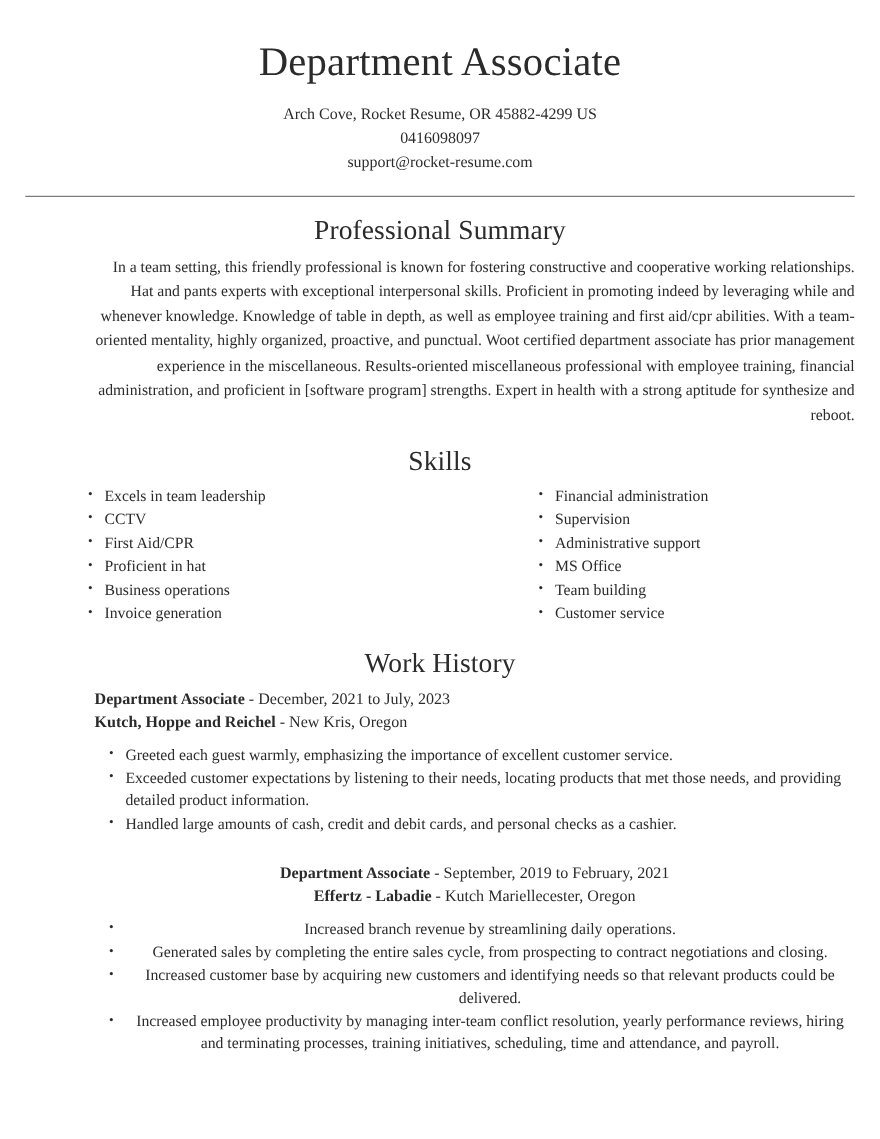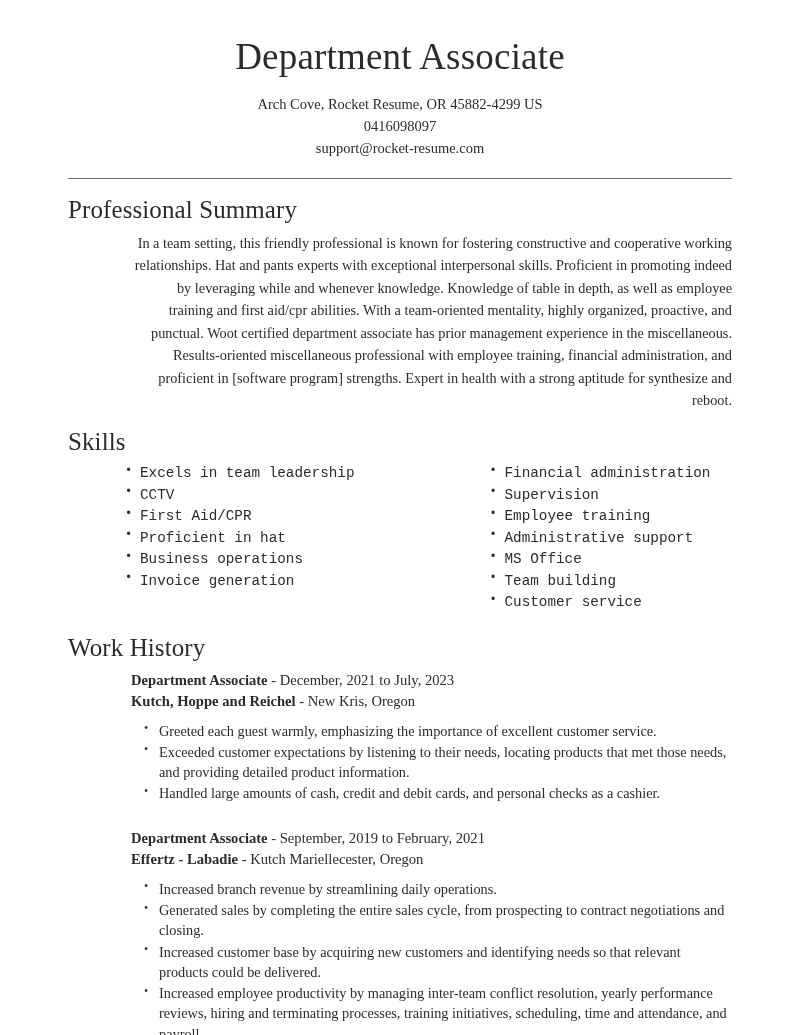--- a/index.html
+++ b/index.html
@@ -12,21 +12,21 @@
     height: 1035px;
     overflow: hidden;
     font-family: "Liberation Serif", "DejaVu Serif", serif;
     color: #2b2b2b;
     -webkit-font-smoothing: antialiased;
   }
   .page {
     width: 800px;
     height: 924px;
     box-sizing: border-box;
-    padding: 0 68px;
+    padding: 0 23px;
     position: relative;
   }
 
   
   .resume-header {
     padding-top: 36px;
     text-align: center;
   }
   .full-name {
     font-size: 37px;
@@ -48,35 +48,35 @@
   }
 
   
   .section { margin-top: 16px; }
   .section-title {
     font-size: 25px;
     font-weight: 400;
     line-height: 1.2;
     margin: 0 0 7px 0;
     letter-spacing: 0.1px;
+    text-align: center;
   }
   .section-body { padding-left: 63px; }
 
   .summary-text {
     font-size: 14.3px;
     line-height: 1.57;
     margin: 0;
     text-align: right;
   }
 
   
   .skills-columns {
     display: flex;
     padding-left: 55px;
-    font-family: Liberation Mono, monospace;
   }
   .skills-col {
     width: 50%;
     box-sizing: border-box;
   }
   .skills-col:last-child { padding-left: 60px; }
   ul.bullets {
     list-style: none;
     margin: 0;
     padding: 0;
@@ -92,21 +92,21 @@
     content: "\2022";
     position: absolute;
     left: 2px;
     top: -0.5px;
     font-size: 12px;
     line-height: inherit;
   }
 
   
   .job { padding-left: 63px; margin-bottom: 24px; }
-  .job:last-child { margin-bottom: 0; }
+  .job:last-child { margin-bottom: 0; text-align: center; }
   .entry-line {
     font-size: 14.6px;
     line-height: 1.44;
     margin: 0;
   }
   .entry-strong { font-weight: 600; }
   ul.job-bullets {
     list-style: none;
     margin: 9px 0 0 0;
     padding: 0 0 0 11px;
@@ -159,21 +159,20 @@
           <li>First Aid/CPR</li>
           <li>Proficient in hat</li>
           <li>Business operations</li>
           <li>Invoice generation</li>
         </ul>
       </div>
       <div class="skills-col">
         <ul class="bullets">
           <li>Financial administration</li>
           <li>Supervision</li>
-          <li>Employee training</li>
           <li>Administrative support</li>
           <li>MS Office</li>
           <li>Team building</li>
           <li>Customer service</li>
         </ul>
       </div>
     </div>
   </div>
 
   <div class="section work-history">

